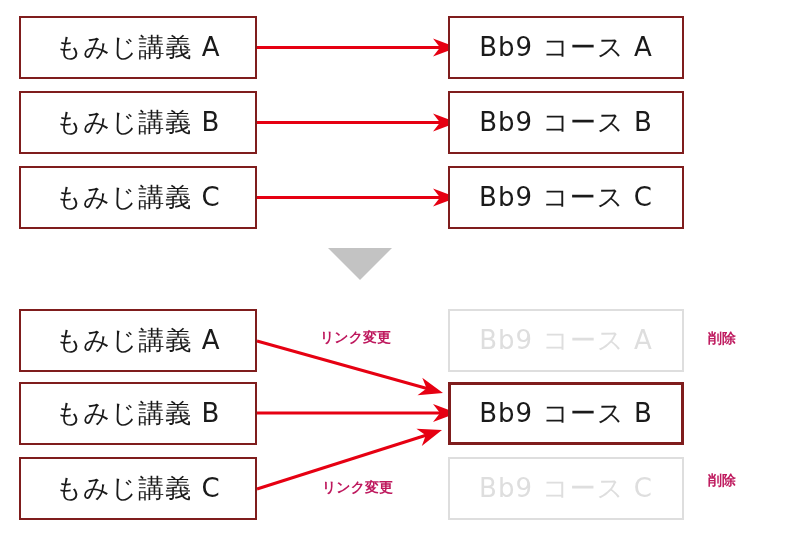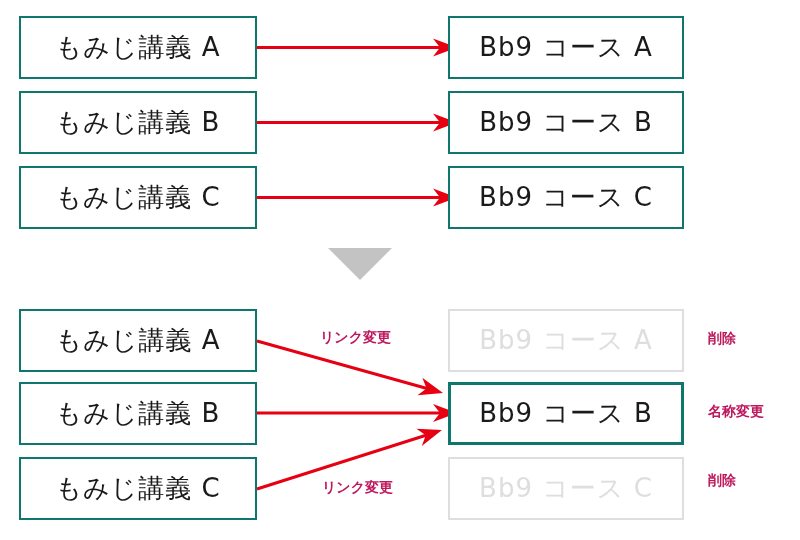--- a/index.html
+++ b/index.html
@@ -1,21 +1,21 @@
 <!DOCTYPE html>
 <html><head>
 <meta charset="utf-8">
 <style>
   html,body{margin:0;padding:0;background:#ffffff;}
   .canvas{
     position:relative;width:800px;height:540px;background:#ffffff;
     font-family:"DejaVu Sans","Liberation Sans",sans-serif;overflow:hidden;
   }
   .box{
-    position:absolute;box-sizing:border-box;border:2px solid #0f766e;background:#ffffff;
+    position:absolute;box-sizing:border-box;border:2px solid #7f1d1d;background:#ffffff;
     display:flex;align-items:center;justify-content:center;
     font-size:26px;color:#1a1a1a;letter-spacing:1px;white-space:nowrap;
   }
   .lect{left:19px;width:238px;height:63px;}
   .crs{left:448px;width:236px;height:63px;}
   .disabled{border-color:#dedede;color:#dedede;}
   .strong{border-width:3px;}
   .svg-layer{position:absolute;left:0;top:0;width:800px;height:540px;pointer-events:none;}
   .red-label{
     position:absolute;color:#be185d;font-weight:bold;font-size:14px;
@@ -95,16 +95,15 @@
     <span>Bb9 コース B</span>
   </div>
   <div class="box crs disabled" style="top:457px">
     <span>Bb9 コース C</span>
   </div>
 
   <div class="red-label" style="left:320px;top:330px">リンク変更</div>
   <div class="red-label" style="left:322px;top:480px">リンク変更</div>
 
   <div class="red-label" style="left:708px;top:331px">削除</div>
-  <div class="red-label" style="left:708px;top:404px">名称変更</div>
   <div class="red-label" style="left:708px;top:473px">削除</div>
 
 </div>
 
 </body></html>

